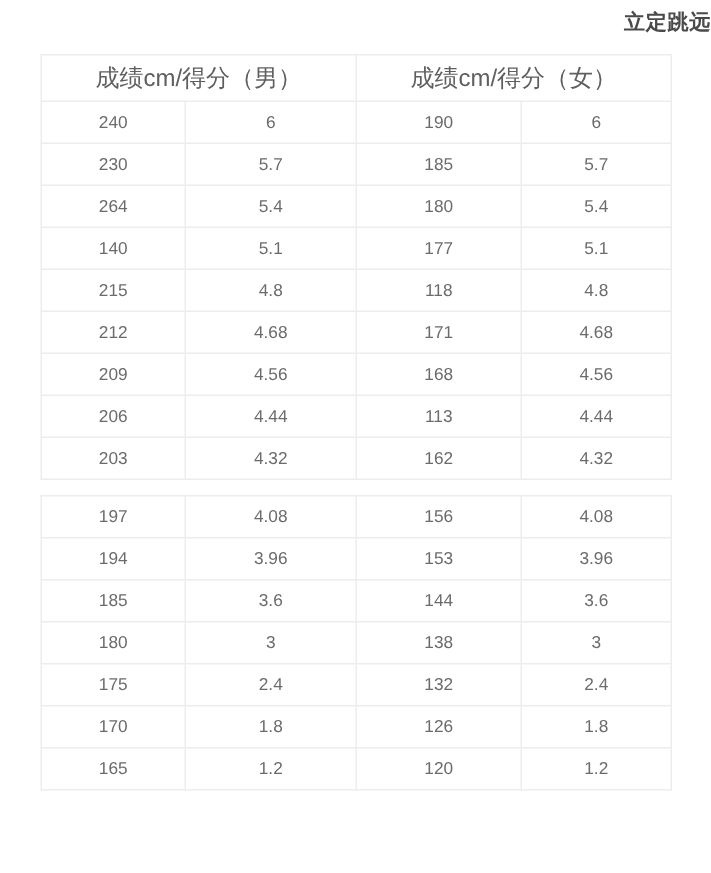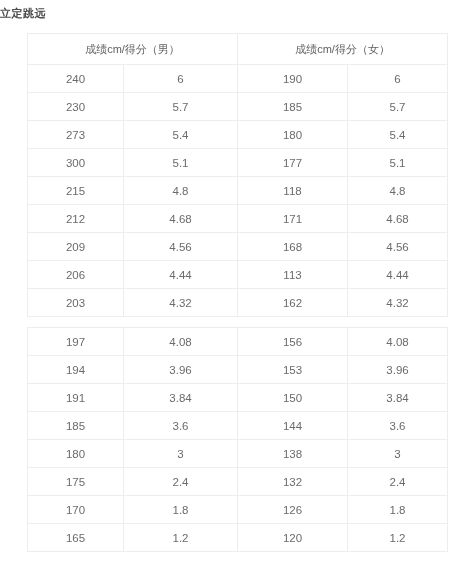--- a/index.html
+++ b/index.html
@@ -16,22 +16,22 @@
   }
 
   .page {
     position: relative;
     width: 474px;
     height: 582px;
     box-sizing: border-box;
   }
 
   .page-title {
-    text-align: left;
-    font-size: 11px;
+    text-align: right;
+    font-size: 14px;
     font-weight: bold;
     color: #4a4a4a;
     padding-top: 6px;
     letter-spacing: 0.5px;
   }
 
   .table-wrap {
     margin: 0 auto;
     width: 420px;
   }
@@ -50,21 +50,21 @@
     vertical-align: middle;
     font-weight: normal;
     font-size: 11.5px;
     color: #6b6b6b;
     padding: 0;
     box-sizing: border-box;
   }
 
   table.grid th {
     height: 31px;
-    font-size: 11px;
+    font-size: 16px;
     color: #5f5f5f;
   }
 
   .block-gap {
     height: 10px;
     width: 420px;
     margin: 0 auto;
     background: #ffffff;
   }
 
@@ -107,27 +107,27 @@
             <td>190</td>
             <td>6</td>
           </tr>
           <tr>
             <td>230</td>
             <td>5.7</td>
             <td>185</td>
             <td>5.7</td>
           </tr>
           <tr>
-            <td>273</td>
+            <td>264</td>
             <td>5.4</td>
             <td>180</td>
             <td>5.4</td>
           </tr>
           <tr>
-            <td>300</td>
+            <td>140</td>
             <td>5.1</td>
             <td>177</td>
             <td>5.1</td>
           </tr>
           <tr>
             <td>215</td>
             <td>4.8</td>
             <td>118</td>
             <td>4.8</td>
           </tr>
@@ -176,26 +176,20 @@
             <td>156</td>
             <td>4.08</td>
           </tr>
           <tr>
             <td>194</td>
             <td>3.96</td>
             <td>153</td>
             <td>3.96</td>
           </tr>
           <tr>
-            <td>191</td>
-            <td>3.84</td>
-            <td>150</td>
-            <td>3.84</td>
-          </tr>
-          <tr>
             <td>185</td>
             <td>3.6</td>
             <td>144</td>
             <td>3.6</td>
           </tr>
           <tr>
             <td>180</td>
             <td>3</td>
             <td>138</td>
             <td>3</td>

